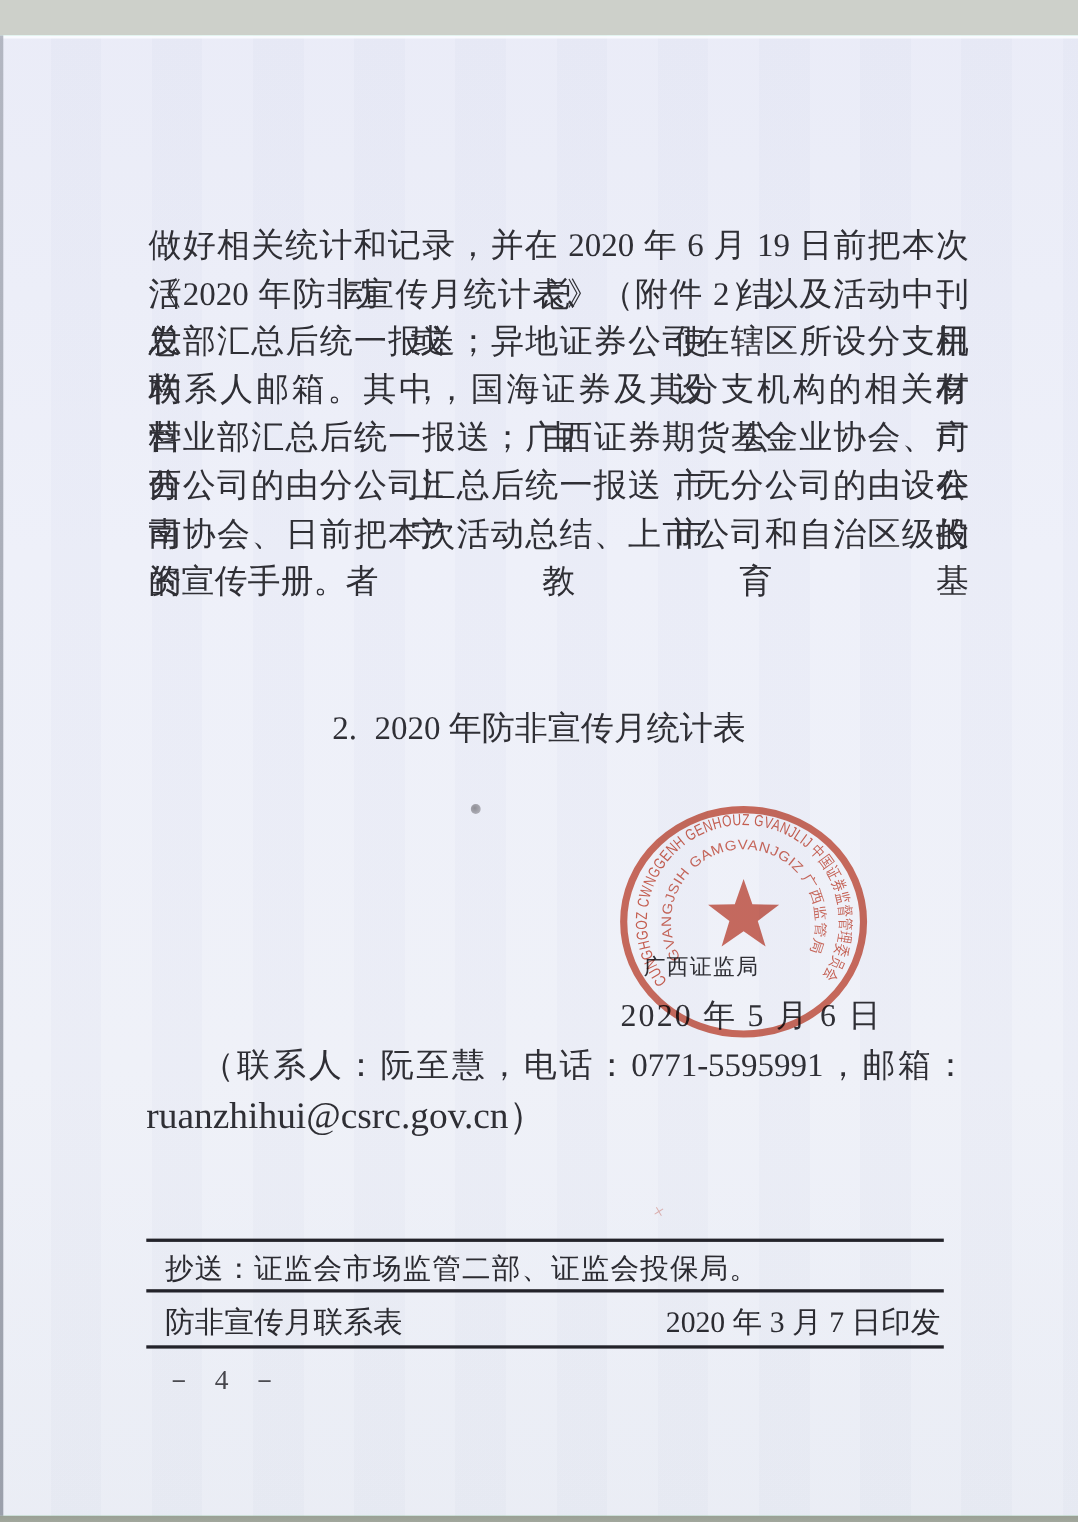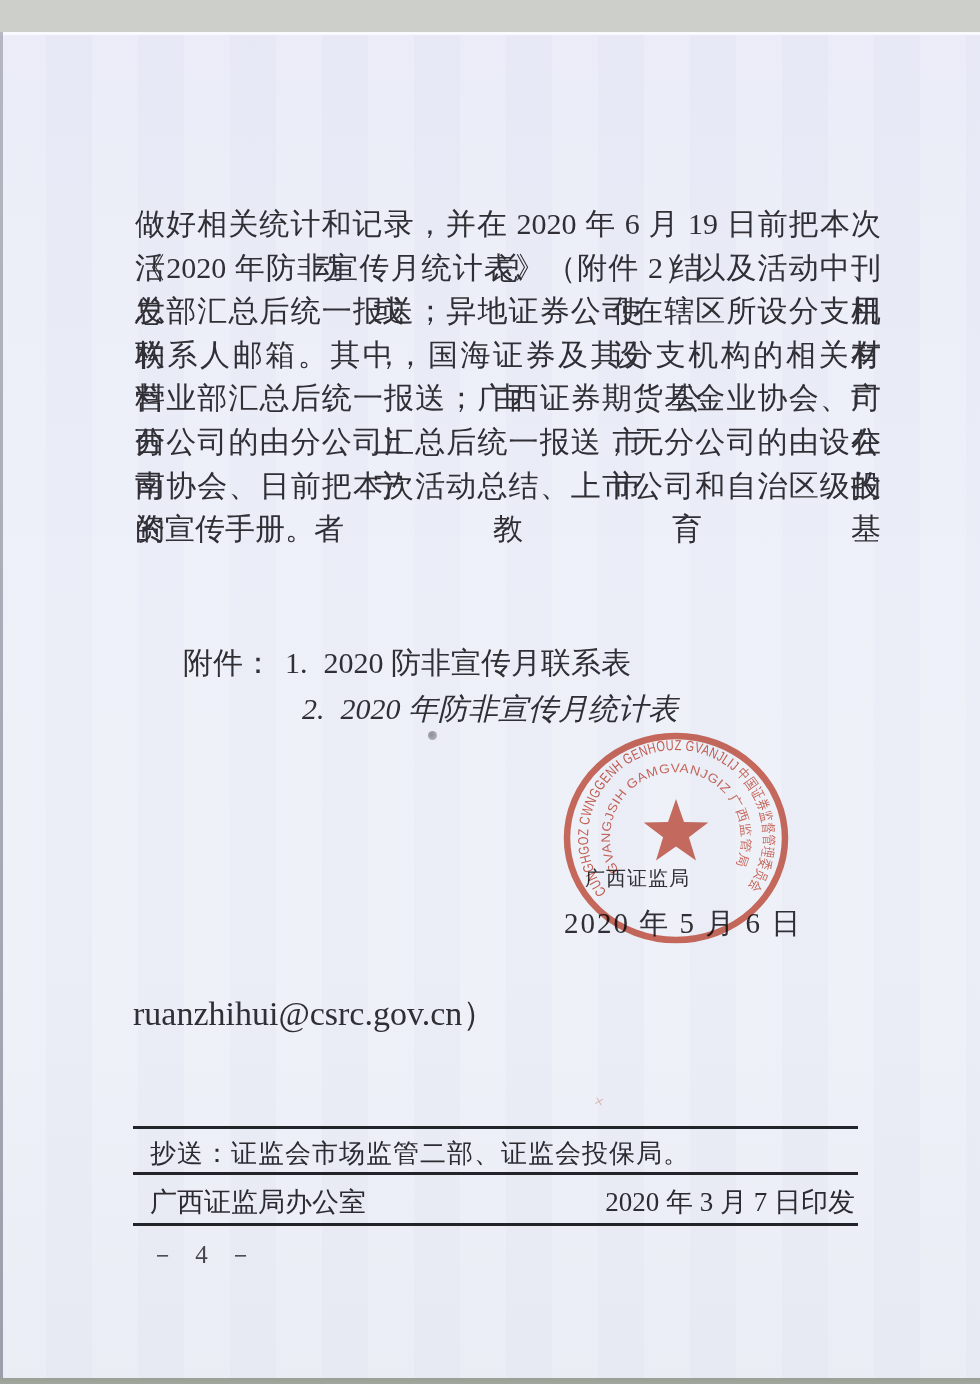--- a/index.html
+++ b/index.html
@@ -15,21 +15,21 @@
   .top-sliver{position:absolute;left:0;top:0;width:980px;height:3px;background:#fbfcff;opacity:.9;}
   .bed-strip{position:absolute;left:0;top:1346px;width:980px;height:17px;
     background:linear-gradient(180deg,#9aa095,#b0b5ab);}
   .bed-lower{position:absolute;left:0;top:1363px;width:980px;height:21px;background:#ccd0c9;}
   .txt{position:absolute;color:#2f2f35;}
   .body-text{left:135px;top:170px;width:746px;font-size:30px;line-height:43.6px;}
   .bline{text-align:justify;text-align-last:justify;height:43.6px;overflow:visible;}
   .bline.last{text-align-last:left;}
   .att{left:183px;top:608px;font-size:30px;line-height:45.5px;}
   .att .num{display:inline-block;margin:0 16px 0 12px;}
-  .att-line2{padding-left:107px;font-style:italic;}
+  .att-line2{padding-left:107px;}
   .sig-issuer{left:585px;top:833px;font-size:20px;letter-spacing:1px;z-index:2;}
   .sig-date{left:564px;top:872px;font-size:29px;letter-spacing:2px;z-index:2;}
   .contact1{left:183px;top:916px;width:696px;font-size:30px;text-align:justify;text-align-last:justify;}
   .contact2{left:133px;top:959px;font-size:34px;}
   .seal-wrap{position:absolute;left:540px;top:668px;width:276px;height:276px;
     mix-blend-mode:multiply;opacity:.92;z-index:3;}
   .speck-dot{position:absolute;left:428px;top:699px;width:9px;height:9px;border-radius:50%;
     background:radial-gradient(circle at 40% 40%,#8e8e95,#b9b9c2);}
   .stray-red{position:absolute;left:594px;top:1060px;font-size:17px;color:rgba(190,70,55,.38);
     transform:rotate(14deg);}
@@ -54,23 +54,20 @@
     <div class="bline">《2020 年防非宣传月统计表》（附件 2）以及活动中刊发或使用</div>
     <div class="bline">总部汇总后统一报送；异地证券公司在辖区所设分支机构，设有</div>
     <div class="bline">联系人邮箱。其中，国海证券及其分支机构的相关材料，由公司</div>
     <div class="bline">营业部汇总后统一报送；广西证券期货基金业协会、广西上市公</div>
     <div class="bline">分公司的由分公司汇总后统一报送，无分公司的由设在南宁市的</div>
     <div class="bline">司协会、日前把本次活动总结、上市公司和自治区级投资者教育基</div>
     <div class="bline last">的宣传手册。</div>
   </div>
 
   <div class="txt att">
-    <div>
-      <span>附件：</span><span class="num">1.</span><span>2020 防非宣传月联系表</span>
-    </div>
     <div class="att-line2">
       <span class="num">2.</span><span>2020 年防非宣传月统计表</span>
     </div>
   </div>
 
   <div class="speck-dot"></div>
 
   <div class="txt sig-issuer">广西证监局</div>
   <div class="txt sig-date">2020 年 5 月 6 日</div>
 
@@ -84,28 +81,29 @@
       <polygon points="136,99 144,122 168.3,122.5 148.9,137.2 156,160.5 136,146.6 116,160.5 123.1,137.2 103.7,122.5 128,122" fill="#c2402d" opacity="0.82"></polygon>
       <text class="seal-ring-text" font-size="14.5" fill="#c8432f" opacity="0.9" letter-spacing="0.5">
         <textPath href="#ringOuter" startOffset="0" textLength="388" lengthAdjust="spacingAndGlyphs">CUNGHGOZ CWNGGENH GENHOUZ GVANJLIJ 中国证券监督管理委员会</textPath>
       </text>
       <text class="seal-ring-text" font-size="12.5" fill="#c8432f" opacity="0.85" letter-spacing="0.5">
         <textPath href="#ringInner" startOffset="0" textLength="270" lengthAdjust="spacingAndGlyphs">GVANGJSIH GAMGVANJGIZ 广西监管局</textPath>
       </text>
     </svg>
   </div>
 
+  <div class="txt contact1">（联系人：阮至慧，电话：0771-5595991，邮箱：</div>
   <div class="txt contact2">ruanzhihui@csrc.gov.cn）</div>
 
   <div class="stray-red">×</div>
 
   <div class="rule rule-1"></div>
   <div class="txt cc-line">抄送：证监会市场监管二部、证监会投保局。</div>
   <div class="rule rule-2"></div>
-  <div class="txt office">广西证监局办公室</div>
+  <div class="txt office">防非宣传月联系表</div>
   <div class="print-date">2020 年 3 月 7 日印发</div>
   <div class="rule rule-3"></div>
 
   <div class="txt page-num">－ 4 －</div>
 
   <div class="bed-strip"></div>
   <div class="bed-lower"></div>
 </div>
 
 </body></html>

